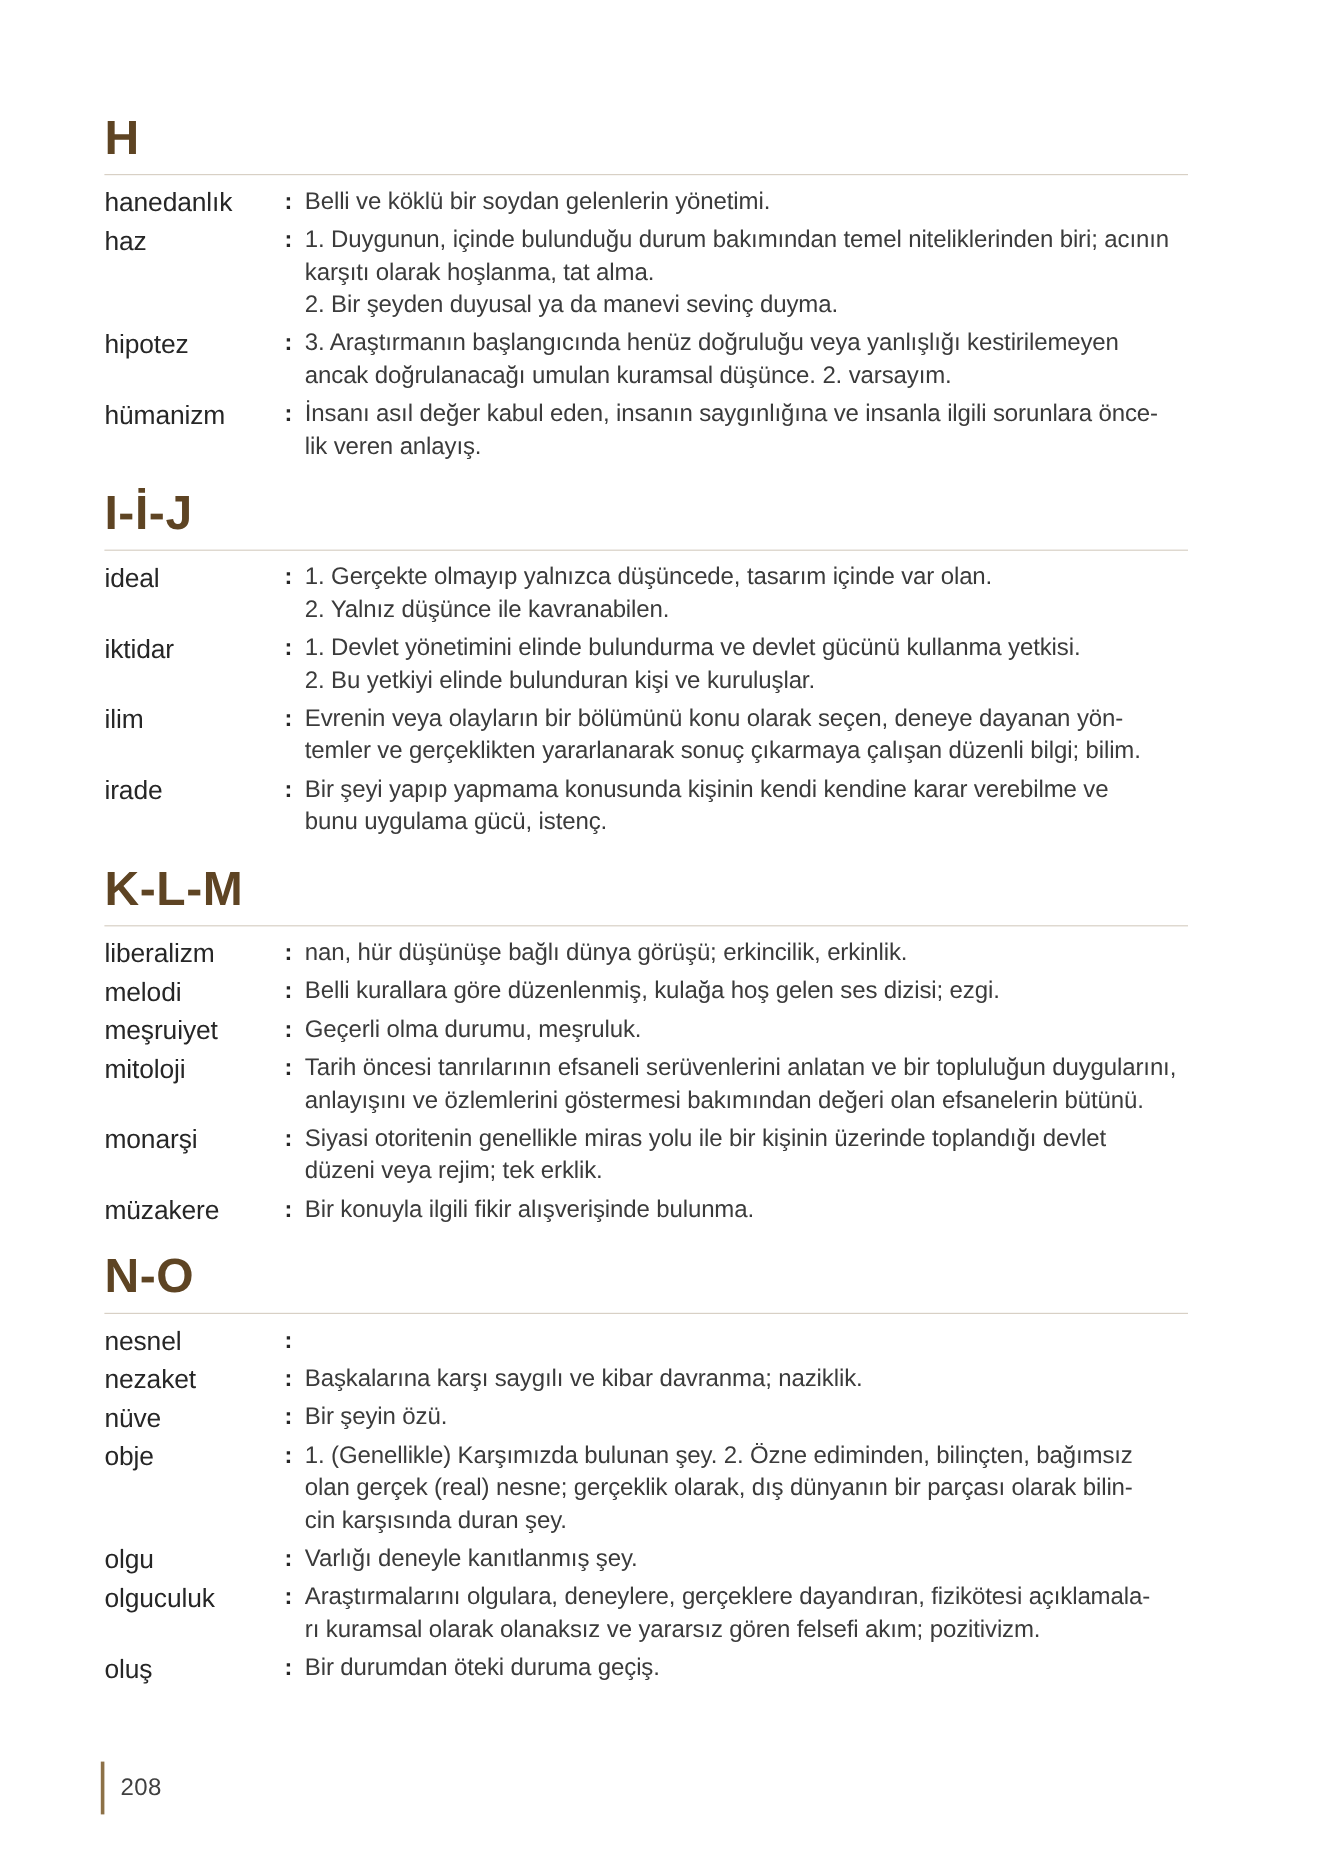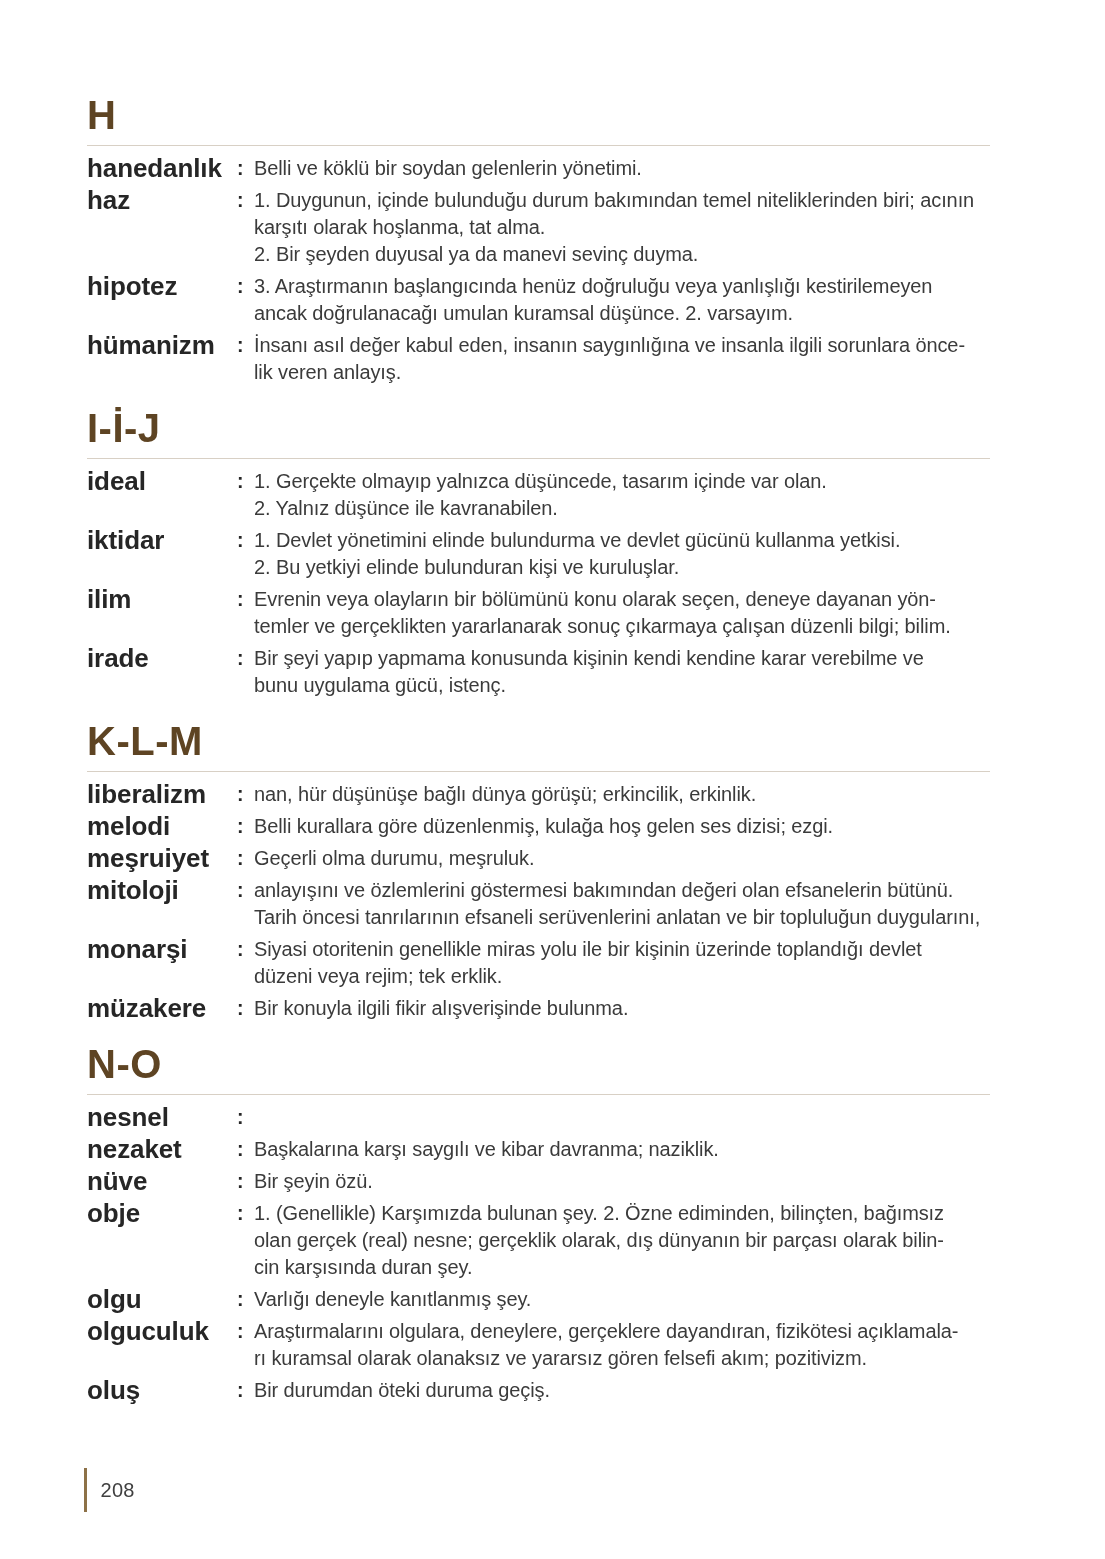--- a/index.html
+++ b/index.html
@@ -31,22 +31,22 @@
   .rule{
     border-bottom:1.5px solid var(--divider);
     margin:10px 0 9px 0;
   }
   .entry{
     display:flex; align-items:flex-start;
     margin-bottom:5px;
   }
   .term{
     flex:0 0 150px;
-    font-weight:bold;
-    font-size:26px; line-height:27px;
+    font-weight:normal;
+    font-size:22px; line-height:27px;
     color:var(--term);
     letter-spacing:-0.1px;
   }
   .def{
     flex:1 1 auto;
     position:relative;
     padding-left:17px;
   }
   .def .colon{
     position:absolute; left:0; top:0;
@@ -172,22 +172,22 @@
         <div class="term">meşruiyet</div>
         <div class="def">
           <span class="colon">:</span>
           <div class="def-line">Geçerli olma durumu, meşruluk.</div>
         </div>
       </div>
       <div class="entry">
         <div class="term">mitoloji</div>
         <div class="def">
           <span class="colon">:</span>
+          <div class="def-line">Tarih öncesi tanrılarının efsaneli serüvenlerini anlatan ve bir topluluğun duygularını,</div>
           <div class="def-line">anlayışını ve özlemlerini göstermesi bakımından değeri olan efsanelerin bütünü.</div>
-          <div class="def-line">Tarih öncesi tanrılarının efsaneli serüvenlerini anlatan ve bir topluluğun duygularını,</div>
         </div>
       </div>
       <div class="entry">
         <div class="term">monarşi</div>
         <div class="def">
           <span class="colon">:</span>
           <div class="def-line">Siyasi otoritenin genellikle miras yolu ile bir kişinin üzerinde toplandığı devlet</div>
           <div class="def-line">düzeni veya rejim; tek erklik.</div>
         </div>
       </div>

